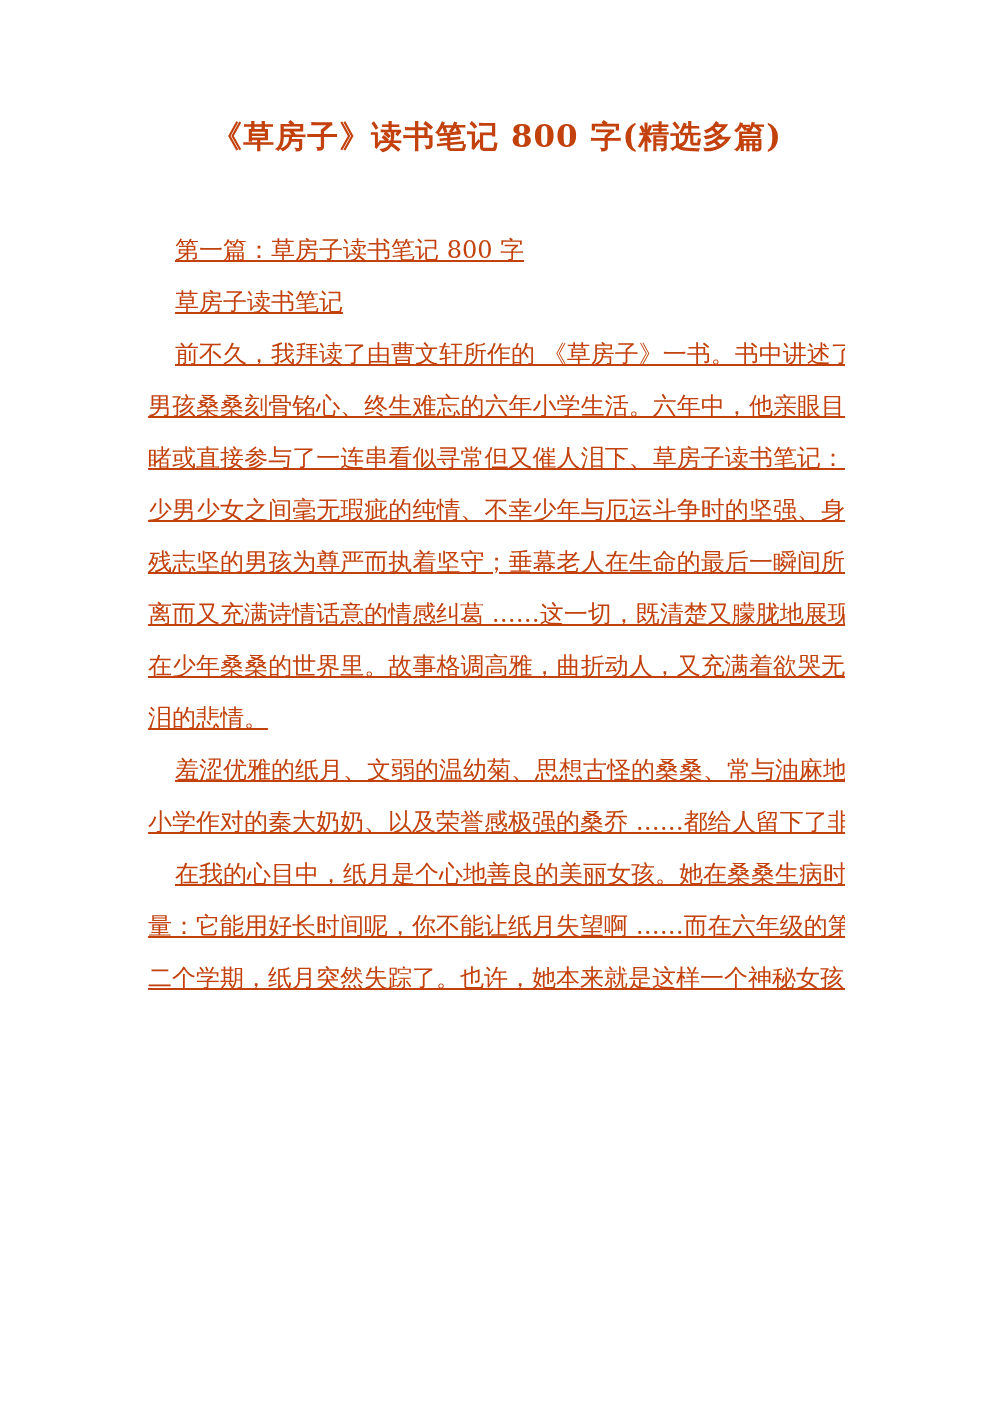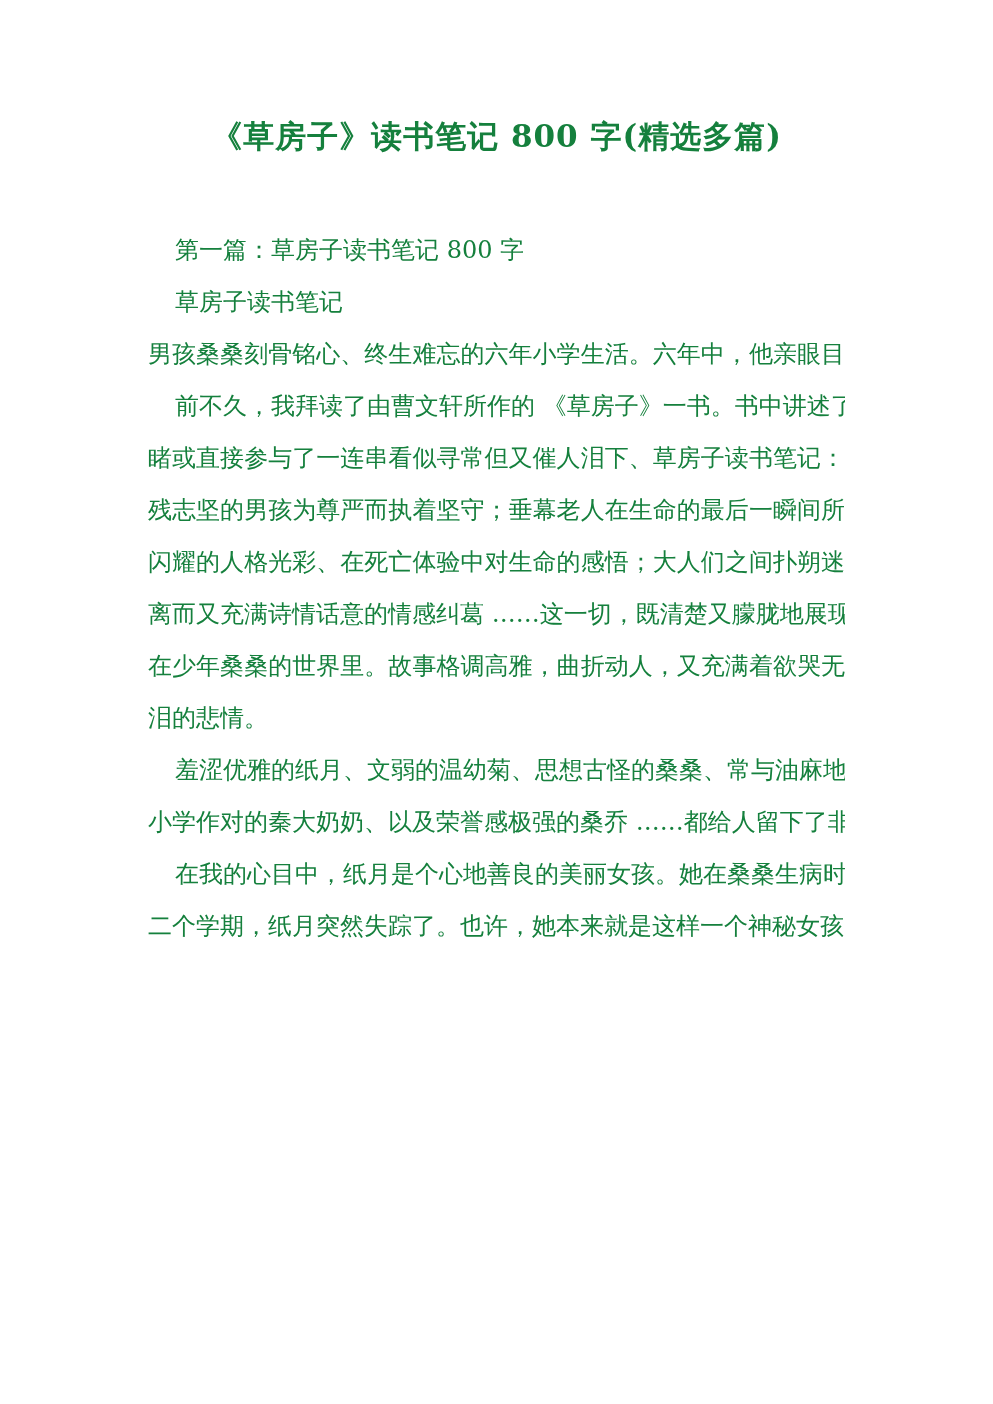--- a/index.html
+++ b/index.html
@@ -7,40 +7,41 @@
     padding: 0;
     background: #ffffff;
   }
   .page {
     position: relative;
     width: 993px;
     height: 1374px;
     background: #ffffff;
     overflow: hidden;
     font-family: "DejaVu Serif", "Liberation Serif", serif;
-    color: #15803d;
+    color: #c2410c;
   }
   .content {
     position: absolute;
     left: 148px;
     top: 0;
     width: 697px;
   }
   .doc-title {
     margin: 0;
     margin-top: 112px;
     font-size: 31px;
     font-weight: bold;
     line-height: 48px;
     text-align: center;
     white-space: nowrap;
     letter-spacing: 1px;
   }
   .paragraphs {
     margin-top: 64px;
+    text-decoration: underline;
   }
   .para {
     margin: 0;
     padding: 0;
   }
   .line {
     font-size: 24px;
     line-height: 52px;
     height: 52px;
     white-space: nowrap;
@@ -63,32 +64,33 @@
   <div class="content">
     <h1 class="doc-title">《草房子》读书笔记 800 字(精选多篇)</h1>
     <div class="paragraphs" id="paragraphs">
         <div class="para">
           <div class="line first last">第一篇：草房子读书笔记 800 字</div>
         </div>
         <div class="para">
           <div class="line first last">草房子读书笔记</div>
         </div>
         <div class="para">
+          <div class="line first">前不久，我拜读了由曹文轩所作的 《草房子》一书。书中讲述了</div>
           <div class="line">男孩桑桑刻骨铭心、终生难忘的六年小学生活。六年中，他亲眼目</div>
-          <div class="line first">前不久，我拜读了由曹文轩所作的 《草房子》一书。书中讲述了</div>
           <div class="line">睹或直接参与了一连串看似寻常但又催人泪下、草房子读书笔记：</div>
+          <div class="line">少男少女之间毫无瑕疵的纯情、不幸少年与厄运斗争时的坚强、身</div>
           <div class="line">残志坚的男孩为尊严而执着坚守；垂幕老人在生命的最后一瞬间所</div>
-          <div class="line">闪耀的人格光彩、在死亡体验中对生命的感悟；大人们之间扑朔迷</div>
           <div class="line">离而又充满诗情话意的情感纠葛 ……这一切，既清楚又朦胧地展现</div>
           <div class="line">在少年桑桑的世界里。故事格调高雅，曲折动人，又充满着欲哭无</div>
           <div class="line last">泪的悲情。</div>
         </div>
         <div class="para">
           <div class="line first">羞涩优雅的纸月、文弱的温幼菊、思想古怪的桑桑、常与油麻地</div>
           <div class="line">小学作对的秦大奶奶、以及荣誉感极强的桑乔 ……都给人留下了非</div>
         </div>
         <div class="para">
           <div class="line first">在我的心目中，纸月是个心地善良的美丽女孩。她在桑桑生病时，</div>
+          <div class="line">量：它能用好长时间呢，你不能让纸月失望啊 ……而在六年级的第</div>
           <div class="line">二个学期，纸月突然失踪了。也许，她本来就是这样一个神秘女孩：</div>
         </div>
       </div>
   </div>
 </div>
 
 </body></html>

